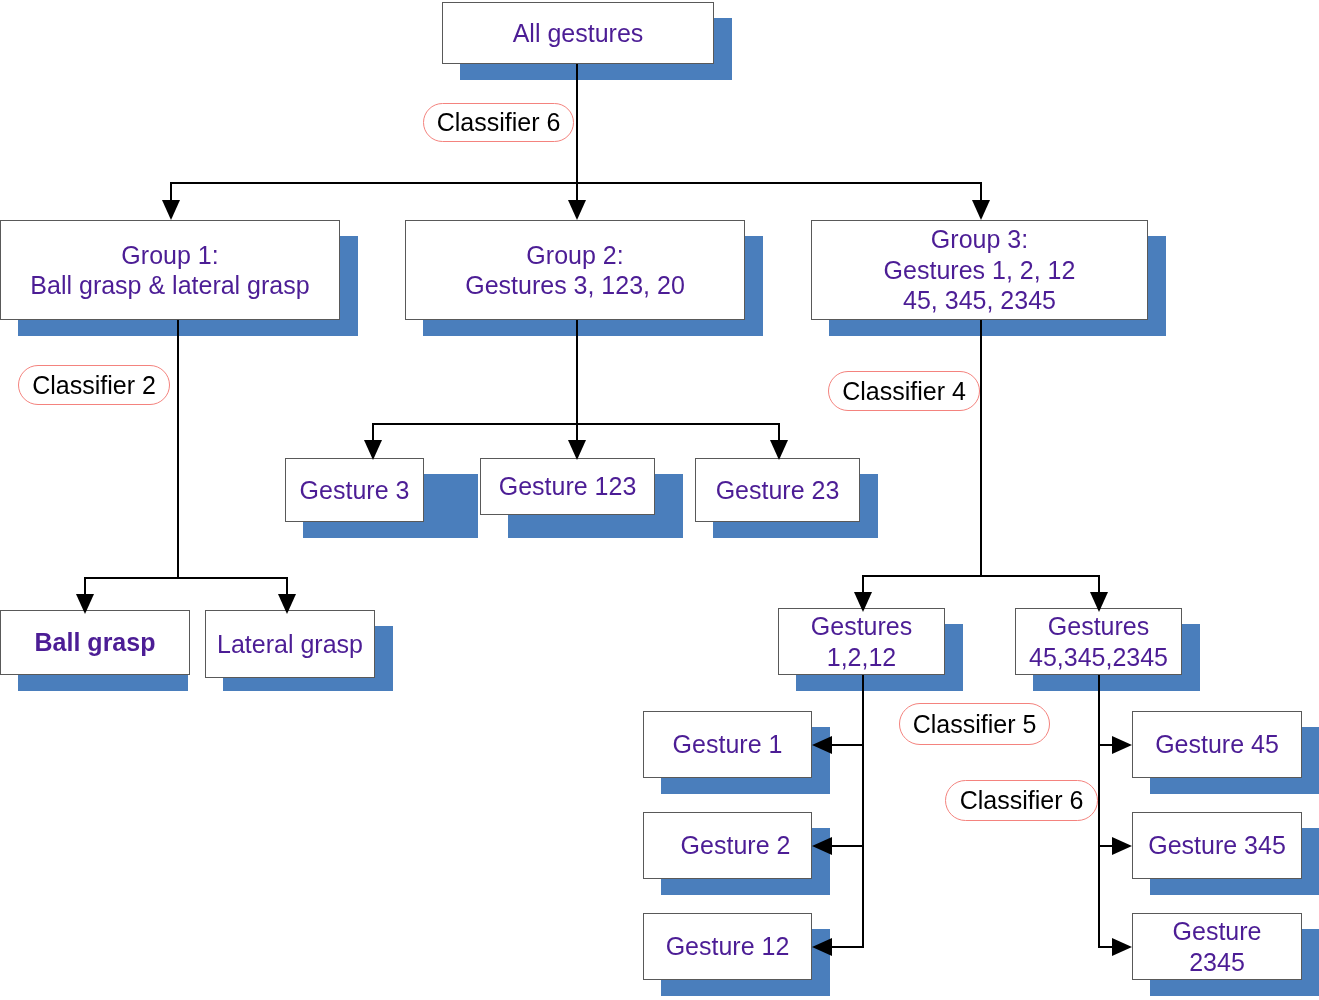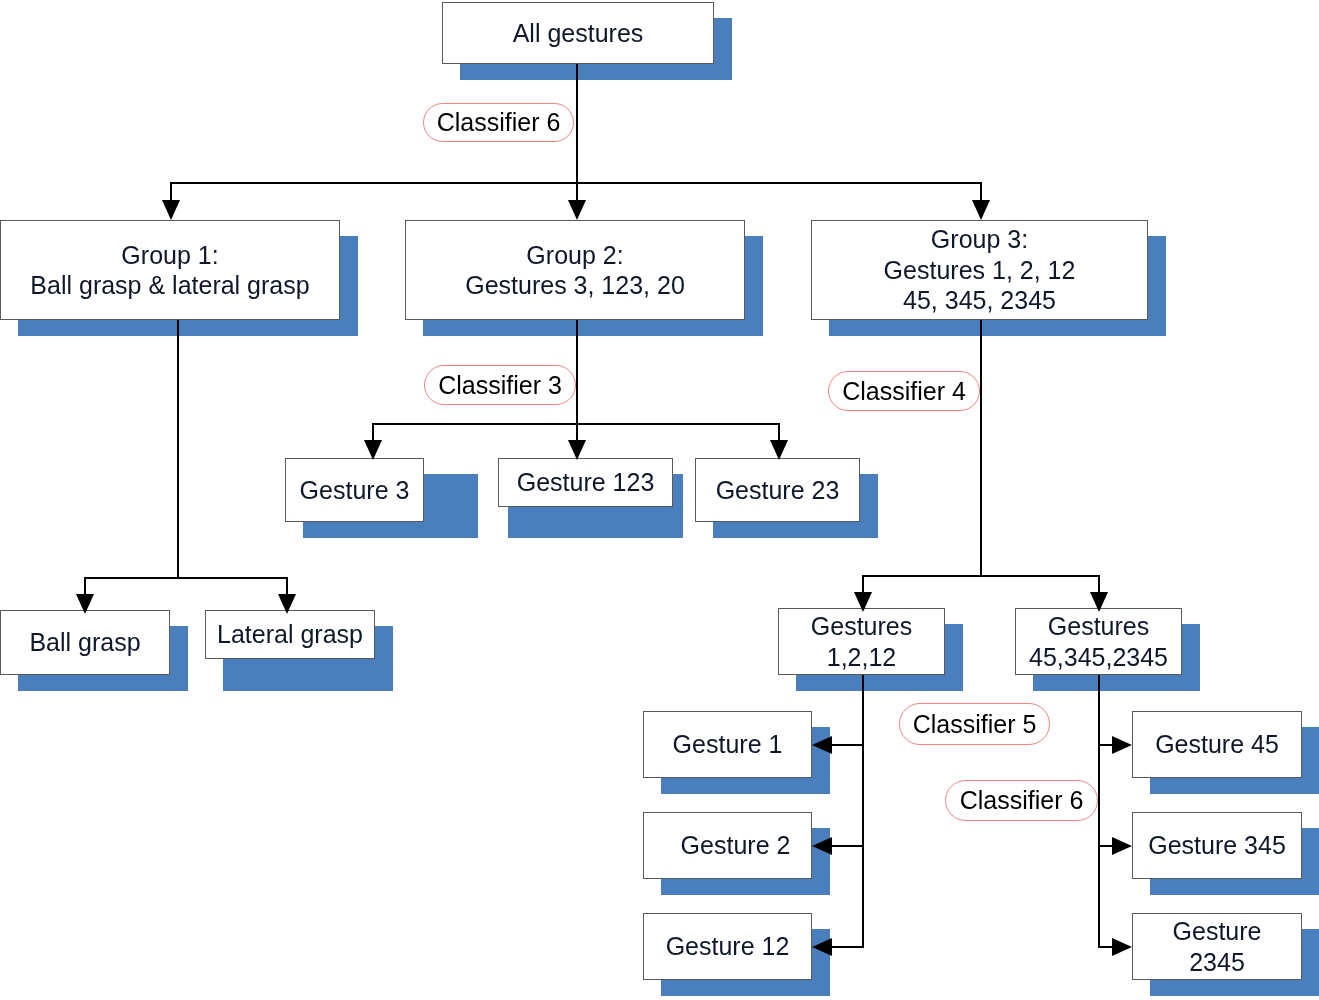--- a/index.html
+++ b/index.html
@@ -20,21 +20,21 @@
   
   .node {
     position: absolute;
     box-sizing: border-box;
     background: #ffffff;
     border: 1.5px solid #595959;
     display: flex;
     align-items: center;
     justify-content: center;
     text-align: center;
-    color: #0f172a;
+    color: #4c1d95;
     font-size: 25px;
     line-height: 1.22;
     white-space: pre-line;
     z-index: 3;
   }
   .shadow {
     position: absolute;
     background: #4a7ebc;
     z-index: 1;
   }
@@ -121,49 +121,49 @@
   <div class="shadow" style="left:423px; top:236px; width:340px; height:100px;"></div>
   <div class="node" style="left:405px; top:220px; width:340px; height:100px;">Group 2:
 Gestures 3, 123, 20</div>
 
   <div class="shadow" style="left:829px; top:236px; width:337px; height:100px;"></div>
   <div class="node" style="left:811px; top:220px; width:337px; height:100px;">Group 3:
 Gestures 1, 2, 12
 45, 345, 2345</div>
 
   <div class="vline" style="left:177px; top:320px; height:257px;"></div>
+  <div class="pill" style="left:18px; top:365px; width:152px; height:40px;">Classifier 2</div>
 
   <div class="hline" style="left:84px; top:577px; width:202px;"></div>
   <div class="vline" style="left:84px; top:577px; height:22px;"></div>
   <div class="vline" style="left:286px; top:577px; height:22px;"></div>
   <div class="arrow-down" style="left:76px; top:594px;"></div>
   <div class="arrow-down" style="left:278px; top:594px;"></div>
 
   <div class="shadow" style="left:18px; top:626px; width:170px; height:65px;"></div>
-  <div class="node" style="left:0px; top:610px; width:170px; height:65px;">Ball grasp</div>
+  <div class="node" style="left:0px; top:610px; width:190px; height:65px;font-weight:bold;">Ball grasp</div>
 
   <div class="shadow" style="left:223px; top:626px; width:170px; height:65px;"></div>
-  <div class="node" style="left:205px; top:610px; width:170px; height:49px;">Lateral grasp</div>
+  <div class="node" style="left:205px; top:610px; width:170px; height:68px;">Lateral grasp</div>
 
   <div class="vline" style="left:576px; top:320px; height:103px;"></div>
-  <div class="pill" style="left:424px; top:365px; width:152px; height:40px;">Classifier 3</div>
 
   <div class="hline" style="left:372px; top:423px; width:408px;"></div>
   <div class="vline" style="left:372px; top:423px; height:22px;"></div>
   <div class="vline" style="left:576px; top:423px; height:22px;"></div>
   <div class="vline" style="left:778px; top:423px; height:22px;"></div>
   <div class="arrow-down" style="left:364px; top:440px;"></div>
   <div class="arrow-down" style="left:568px; top:440px;"></div>
   <div class="arrow-down" style="left:770px; top:440px;"></div>
 
   <div class="shadow" style="left:303px; top:474px; width:175px; height:64px;"></div>
   <div class="node" style="left:285px; top:458px; width:139px; height:64px;">Gesture 3</div>
 
   <div class="shadow" style="left:508px; top:474px; width:175px; height:64px;"></div>
-  <div class="node" style="left:498px; top:458px; width:175px; height:49px;">Gesture 123</div>
+  <div class="node" style="left:480px; top:458px; width:175px; height:57px;">Gesture 123</div>
 
   <div class="shadow" style="left:713px; top:474px; width:165px; height:64px;"></div>
   <div class="node" style="left:695px; top:458px; width:165px; height:64px;">Gesture 23</div>
 
   <div class="vline" style="left:980px; top:320px; height:255px;"></div>
   <div class="pill" style="left:828px; top:371px; width:152px; height:40px;">Classifier 4</div>
 
   <div class="hline" style="left:862px; top:575px; width:238px;"></div>
   <div class="vline" style="left:862px; top:575px; height:22px;"></div>
   <div class="vline" style="left:1098px; top:575px; height:22px;"></div>

